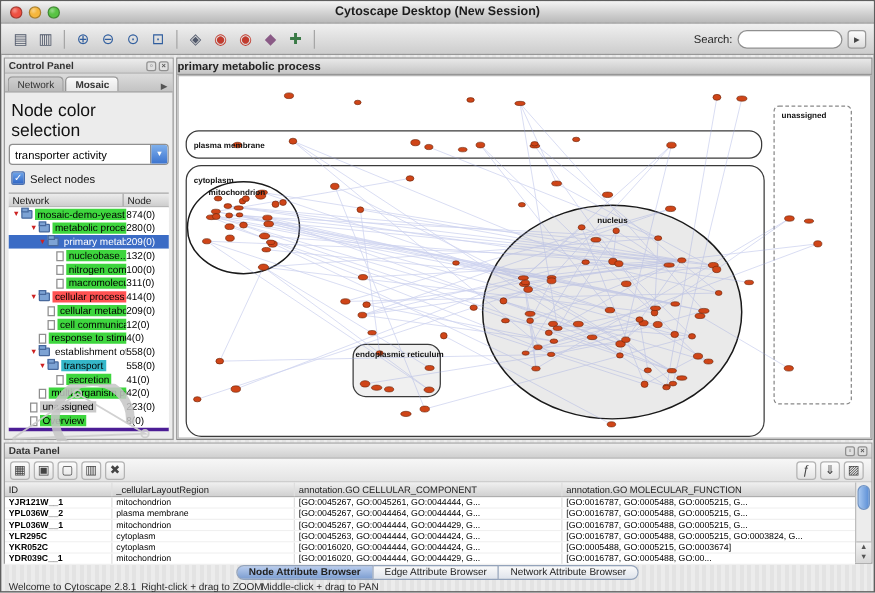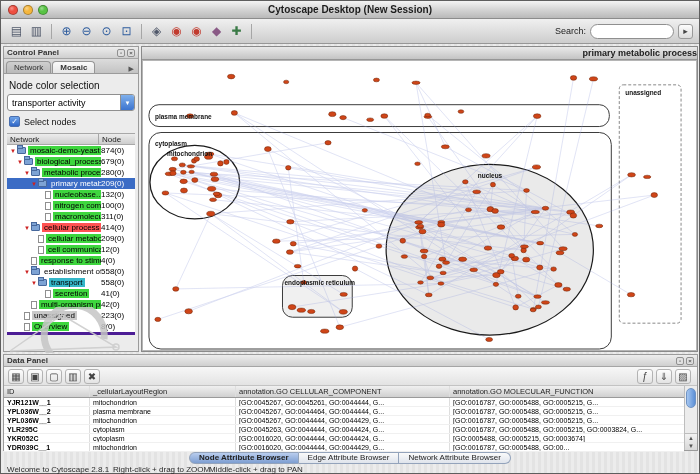--- a/index.html
+++ b/index.html
@@ -22,21 +22,21 @@
   
   #control-panel{position:absolute;top:45px;left:2px;width:136px;height:306px;background:#ececec;border:1px solid #9b9b9b}
   .panel-hdr{height:12px;background:linear-gradient(#ededed,#cfcfcf);border-bottom:1px solid #a5a5a5;display:flex;align-items:center;padding:0 3px;font-size:8px;font-weight:bold;color:#333}
   .hdr-btns{margin-left:auto;display:flex;gap:2px}
   .hbtn{width:8px;height:8px;border:1px solid #909090;background:#e0e0e0;font-size:6px;line-height:6px;text-align:center;color:#555;border-radius:2px}
   .cp-tabs{height:15px;display:flex;align-items:flex-end;background:linear-gradient(#dcdcdc,#c3c3c3);border-bottom:1px solid #9b9b9b;padding-left:2px}
   .cp-tab{font-size:8px;padding:1px 7px 1px 7px;border:1px solid #969696;border-bottom:none;border-radius:4px 4px 0 0;background:linear-gradient(#cfcfcf,#b9b9b9);color:#333;margin-right:1px}
   .cp-tab.on{background:linear-gradient(#fafafa,#e6e6e6);font-weight:bold}
   .tab-arrow{margin-left:auto;font-size:7px;color:#555;padding:0 4px}
   .cp-body{position:relative;height:279px;padding:5px 3px 0 3px;overflow:hidden}
-  .cp-label{font-size:10px;color:#111;margin:1px 0 3px 2px}
+  .cp-label{font-size:14px;color:#111;margin:1px 0 3px 2px}
   .dropdown{height:17px;background:#fff;border:1px solid #8f8f8f;border-radius:3px;display:flex;align-items:center;margin-bottom:5px;overflow:hidden}
   .dd-val{flex:1;font-size:9px;padding-left:4px;white-space:nowrap;overflow:hidden}
   .dd-arrow{width:14px;height:100%;background:linear-gradient(#7fb0ec,#3c74cf);color:#fff;font-size:6px;display:flex;align-items:center;justify-content:center;border-left:1px solid #8f8f8f}
   .cb-row{display:flex;align-items:center;gap:4px;margin:0 0 6px 2px}
   .cb{width:11px;height:11px;border:1px solid #4a6fae;border-radius:2px;background:linear-gradient(#6ea4ea,#2f66c6);display:flex;align-items:center;justify-content:center}
   .cb i{font-style:normal;color:#fff;font-size:8px;line-height:8px}
   .cb-label{font-size:9px;color:#111}
   .tree-header{display:flex;height:12px;line-height:12px;background:linear-gradient(#ececec,#cdcdcd);border:1px solid #a8a8a8;border-left:none;border-right:none;font-size:8px;color:#222}
   .thn{flex:1;padding-left:3px;border-right:1px solid #a8a8a8}
   .thc{width:36px;padding-left:3px}
@@ -45,21 +45,21 @@
   .tree-row.sel{background:#3b6cc5;color:#fff}
   .tri{width:8px;font-size:6px;color:#cc2222;text-align:center;flex:0 0 auto}
   .ic-folder{width:9px;height:7px;background:#7da3d4;border:1px solid #47689c;border-radius:1px;margin-right:2px;position:relative;flex:0 0 auto}
   .ic-folder:before{content:"";position:absolute;top:-3px;left:-1px;width:4px;height:2px;background:#7da3d4;border:1px solid #47689c}
   .ic-page{width:6px;height:8px;background:#fff;border:1px solid #8f8f8f;margin-right:2px;flex:0 0 auto}
   .tlabel{padding:0 2px;overflow:hidden}
   .tcount{margin-left:auto;width:34px;flex:0 0 auto;overflow:hidden}
   #watermark{position:absolute;left:0;bottom:0;pointer-events:none}
   
   #network-window{position:absolute;top:45px;left:140px;width:557px;height:306px;border:1px solid #8a8a8a;background:#dcdcdc}
-  .nw-title{height:13px;background:linear-gradient(#e9e9e9,#c4c4c4);border-bottom:1px solid #969696;display:flex;align-items:center;justify-content:flex-end;font-size:9px;font-weight:bold;color:#222}
+  .nw-title{height:13px;background:linear-gradient(#e9e9e9,#c4c4c4);border-bottom:1px solid #969696;display:flex;align-items:center;justify-content:flex-start;font-size:9px;font-weight:bold;color:#222}
   .nw-canvas{position:absolute;top:13px;left:0;right:0;bottom:0;background:#fff;border:1px solid #b5b5b5}
   .nw-canvas svg{width:100%;height:100%;display:block}
   
   #data-panel{position:absolute;top:353px;left:2px;width:695px;height:97px;background:#f3f3f3;border:1px solid #9b9b9b}
   .dp-toolbar{height:19px;background:linear-gradient(#f7f7f7,#e3e3e3);border-bottom:1px solid #c3c3c3;display:flex;align-items:center;padding:0 4px}
   .dp-toolbar .tbtn{width:16px;height:15px;font-size:10px;border:1px solid #b3b3b3;background:linear-gradient(#fdfdfd,#e3e3e3);margin-right:2px}
   #table-header{display:flex;height:12px;line-height:12px;background:linear-gradient(#f0f0f0,#d0d0d0);border-bottom:1px solid #9a9a9a;margin-right:13px}
   #table-body{background:#fff;margin-right:13px}
   .trow{display:flex;height:9px;line-height:9px;background:#fff;border-bottom:1px solid #f0f0f0}
   .tcell{font-size:7px;padding:0 3px;white-space:nowrap;overflow:hidden;border-right:1px solid #dedede}
@@ -159,26 +159,20 @@
       <div class="tree-header">
         <span class="thn">Network</span>
         <span class="thc">Node</span>
       </div>
       <div id="tree-body">
           <div class="tree-row" style="padding-left: 2px;">
             <span class="tri">▼</span>
             <span class="ic-folder"></span>
             <span class="tlabel" style="background: rgb(62, 214, 62);">mosaic-demo-yeast</span>
             <span class="tcount">874(0)</span>
-          </div>
-          <div class="tree-row" style="padding-left: 9px;">
-            <span class="tri">▼</span>
-            <span class="ic-folder"></span>
-            <span class="tlabel" style="background: rgb(62, 214, 62);">biological_process</span>
-            <span class="tcount">679(0)</span>
           </div>
           <div class="tree-row" style="padding-left: 16px;">
             <span class="tri">▼</span>
             <span class="ic-folder"></span>
             <span class="tlabel" style="background: rgb(62, 214, 62);">metabolic process</span>
             <span class="tcount">280(0)</span>
           </div>
           <div class="tree-row sel" style="padding-left: 23px;">
             <span class="tri">▼</span>
             <span class="ic-folder"></span>

